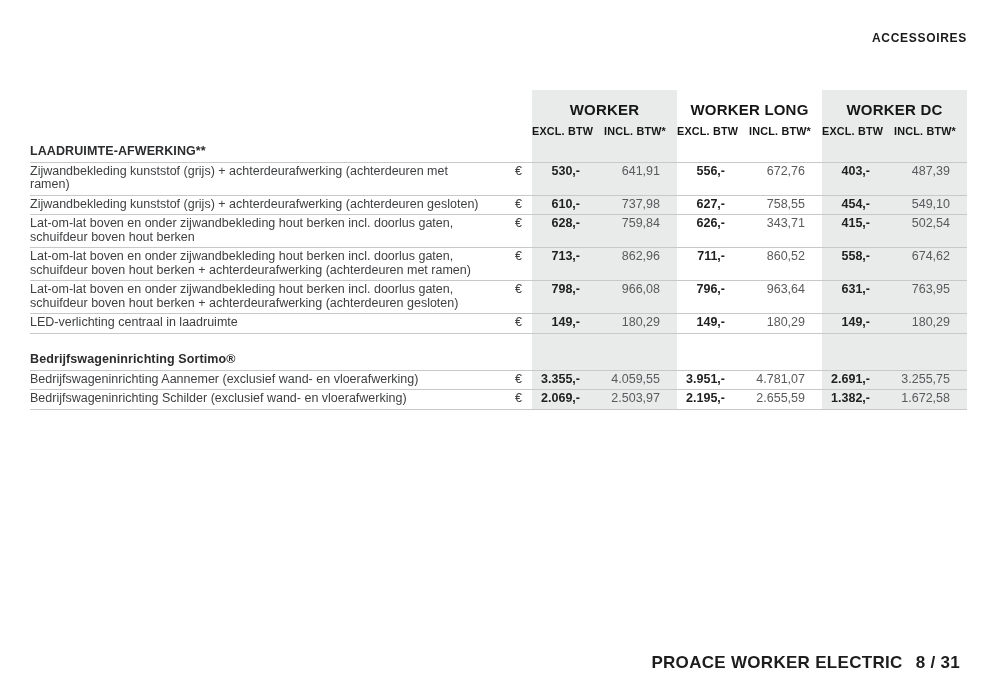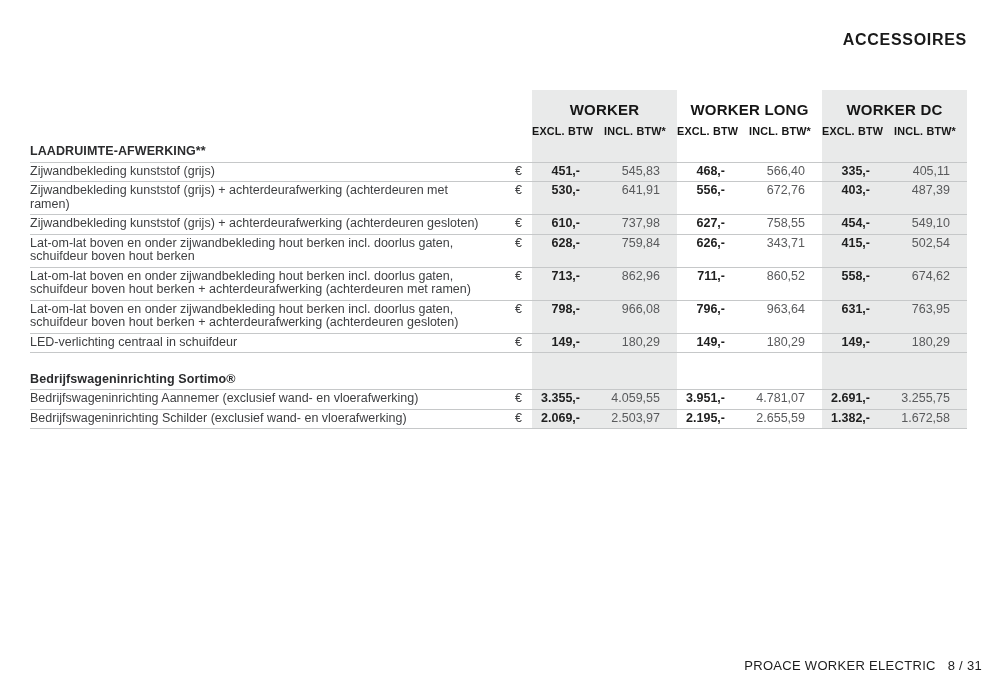--- a/index.html
+++ b/index.html
@@ -8,21 +8,21 @@
     background: #ffffff;
     font-family: "Liberation Sans", sans-serif;
     color: #3e3f41;
     position: relative;
     overflow: hidden;
   }
   .page-header {
     position: absolute;
     top: 31px;
     right: 33px;
-    font-size: 16px;
+    font-size: 12px;
     font-weight: bold;
     letter-spacing: 0.7px;
     color: #1a1a1a;
   }
   table.price-table {
     position: absolute;
     top: 90px;
     left: 30px;
     width: 937px;
     border-collapse: collapse;
@@ -71,23 +71,23 @@
     letter-spacing: 0.1px;
   }
   td.label { padding-right: 10px; color: #3e3f41; }
   td.euro  { text-align: right; padding-right: 10px; color: #3e3f41; }
   td.excl  { text-align: right; padding-right: 24px; font-weight: bold; color: #1f1f1f; }
   td.incl  { text-align: right; padding-right: 17px; color: #595a5c; }
 
   .page-footer {
     position: absolute;
     bottom: 27px;
-    right: 18px;
-    font-size: 13px;
-    font-weight: normal;
+    right: 40px;
+    font-size: 17px;
+    font-weight: bold;
     color: #1d1d1d;
     letter-spacing: 0.3px;
   }
   .page-footer .page-num { margin-left: 8px; }
 </style>
 </head>
 <body>
 
 <div class="page-header">
   <span>ACCESSOIRES</span>
@@ -128,30 +128,20 @@
         <td class="section-title">LAADRUIMTE-AFWERKING**</td>
         <td class="euro"></td>
         <td class="shade"></td>
         <td class="shade"></td>
         <td></td>
         <td></td>
         <td class="shade"></td>
         <td class="shade"></td>
       </tr>
       <tr class="data-row">
-        <td class="label">Zijwandbekleding kunststof (grijs)</td>
-        <td class="euro">€</td>
-        <td class="val excl shade">451,-</td>
-        <td class="val incl shade">545,83</td>
-        <td class="val excl">468,-</td>
-        <td class="val incl">566,40</td>
-        <td class="val excl shade">335,-</td>
-        <td class="val incl shade">405,11</td>
-      </tr>
-      <tr class="data-row">
         <td class="label">Zijwandbekleding kunststof (grijs) + achterdeurafwerking (achterdeuren met ramen)</td>
         <td class="euro">€</td>
         <td class="val excl shade">530,-</td>
         <td class="val incl shade">641,91</td>
         <td class="val excl">556,-</td>
         <td class="val incl">672,76</td>
         <td class="val excl shade">403,-</td>
         <td class="val incl shade">487,39</td>
       </tr>
       <tr class="data-row">
@@ -188,21 +178,21 @@
         <td class="label">Lat-om-lat boven en onder zijwandbekleding hout berken incl. doorlus gaten, schuifdeur boven hout berken + achterdeurafwerking (achterdeuren gesloten)</td>
         <td class="euro">€</td>
         <td class="val excl shade">798,-</td>
         <td class="val incl shade">966,08</td>
         <td class="val excl">796,-</td>
         <td class="val incl">963,64</td>
         <td class="val excl shade">631,-</td>
         <td class="val incl shade">763,95</td>
       </tr>
       <tr class="data-row">
-        <td class="label">LED-verlichting centraal in schuifdeur</td>
+        <td class="label">LED-verlichting centraal in laadruimte</td>
         <td class="euro">€</td>
         <td class="val excl shade">149,-</td>
         <td class="val incl shade">180,29</td>
         <td class="val excl">149,-</td>
         <td class="val incl">180,29</td>
         <td class="val excl shade">149,-</td>
         <td class="val incl shade">180,29</td>
       </tr>
       <tr class="gap-row">
         <td></td>

